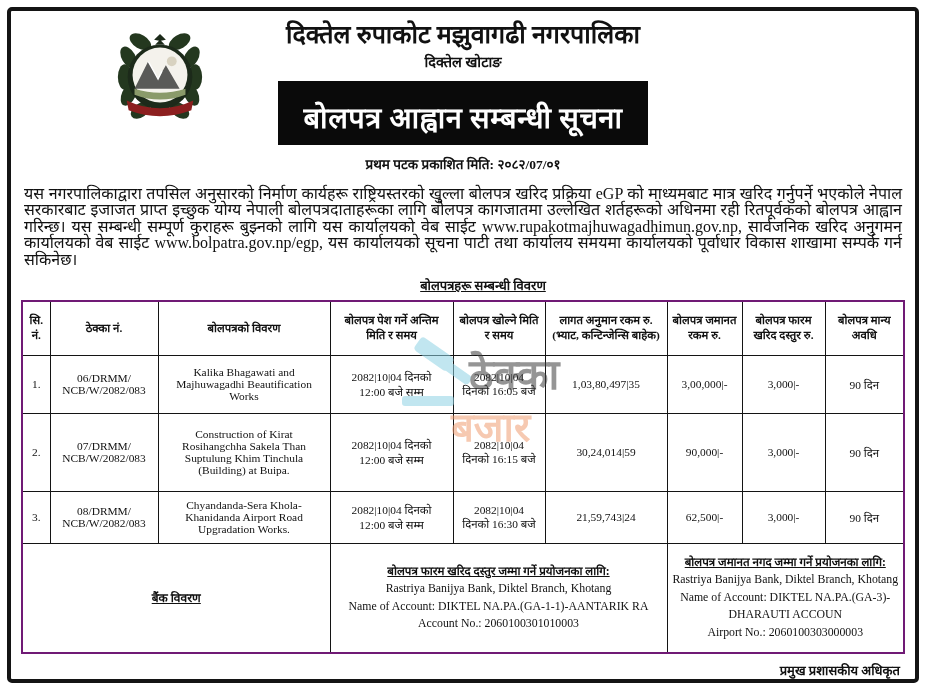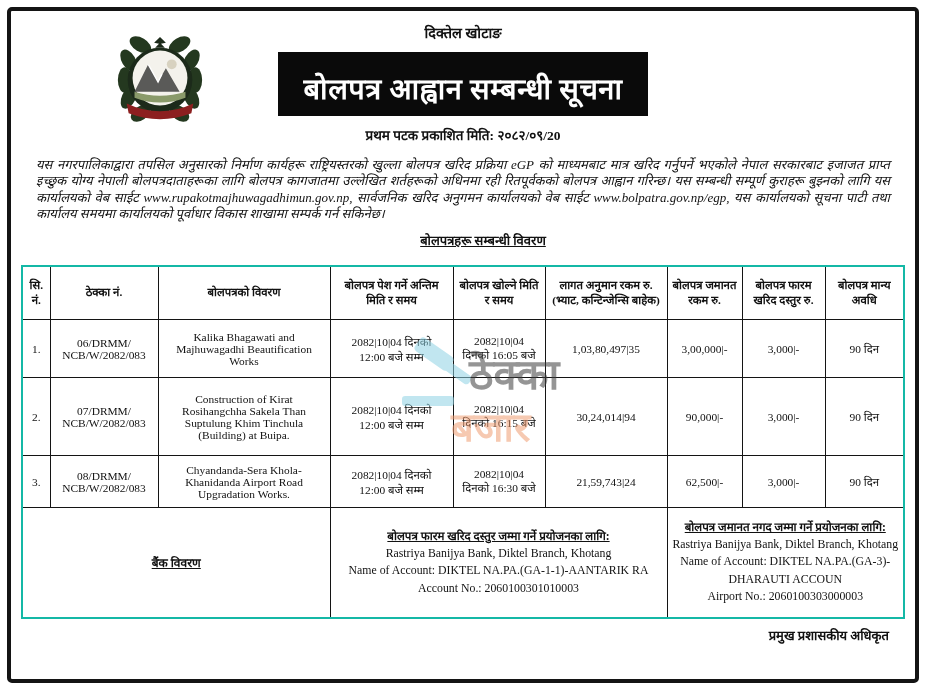--- a/index.html
+++ b/index.html
@@ -37,42 +37,41 @@
     background: #0a0a0a;
     color: #ffffff;
     font-size: 29px;
     font-weight: bold;
     padding: 16px 26px 9px;
     letter-spacing: 0.5px;
   }
   .published { text-align: center; font-size: 13.5px; font-weight: bold; margin-top: 10px; color:#111; }
   
   .notice-body {
-    margin: 13px 25px 0;
-    font-size: 13px;
+    margin: 13px 13px 0;
+    font-size: 16px;
     line-height: 16.4px;
     text-align: justify;
     color: #111;
-    font-style: italic;
   }
   .section-title {
     text-align: center;
     font-size: 13px;
     font-weight: bold;
     text-decoration: underline;
     margin-top: 8px;
     color:#111;
     padding-left:40px;
   }
   
   table.tender {
     width: 882px;
-    margin: 16px auto 0;
+    margin: 6px auto 0;
     border-collapse: collapse;
-    border: 2px solid #14b8a6;
+    border: 2px solid #701a75;
     table-layout: fixed;
     font-size: 11.4px;
     color: #111;
   }
   table.tender th, table.tender td {
     border: 1px solid #141414;
     text-align: center;
     vertical-align: middle;
     padding: 2px 4px;
   }
@@ -90,21 +89,21 @@
     text-decoration: underline;
     font-size: 11.6px;
     line-height: 17px;
   }
   .bank-cell .bline { font-size: 11.8px; line-height: 17.5px; }
   
   .signature {
     text-align: right;
     font-size: 13px;
     font-weight: bold;
-    padding-right: 26px;
+    padding-right: 15px;
     margin-top: 7px;
     color:#111;
   }
   
   .watermark {
     position: absolute;
     left: 385px; top: 325px;
     width: 300px; height: 115px;
     pointer-events: none;
     opacity: 0.55;
@@ -142,23 +141,24 @@
         </g>
         <circle cx="50" cy="50" r="33" fill="#1c2a1a"></circle>
         <circle cx="50" cy="48" r="28" fill="#f4f2ec"></circle>
         <path d="M50 6 l6 6 -5 1 4 4 -10 0 4 -4 -5 -1 z" fill="#1c2a1a"></path>
         <circle cx="62" cy="34" r="5" fill="#d8d2c0"></circle>
         <path d="M24 62 L38 34 L48 52 L56 38 L70 62 Z" fill="#5a5a58"></path>
         <path d="M38 34 L43 43 L48 52 L52 44" fill="none" stroke="#fff" stroke-width="1.4"></path>
         <path d="M24 62 Q50 70 76 62 L76 68 Q50 78 24 68 Z" fill="#8a9a6a"></path>
         <path d="M16 74 Q50 90 84 74 L82 84 Q50 96 18 84 Z" fill="#8c1f1f"></path>
       </svg>
+      <div class="muni-name">दिक्तेल रुपाकोट मझुवागढी नगरपालिका</div>
       <div class="location">दिक्तेल खोटाङ</div>
       <div class="title-banner">बोलपत्र आह्वान सम्बन्धी सूचना</div>
-      <div class="published">प्रथम पटक प्रकाशित मिति: २०८२/०९/20</div>
+      <div class="published">प्रथम पटक प्रकाशित मिति: २०८२/07/०१</div>
     </div>
 
     <p class="notice-body">यस नगरपालिकाद्वारा तपसिल अनुसारको निर्माण कार्यहरू राष्ट्रियस्तरको खुल्ला बोलपत्र खरिद प्रक्रिया eGP को माध्यमबाट मात्र खरिद गर्नुपर्ने भएकोले नेपाल सरकारबाट इजाजत प्राप्त इच्छुक योग्य नेपाली बोलपत्रदाताहरूका लागि बोलपत्र कागजातमा उल्लेखित शर्तहरूको अधिनमा रही रितपूर्वकको बोलपत्र आह्वान गरिन्छ। यस सम्बन्धी सम्पूर्ण कुराहरू बुझ्नको लागि यस कार्यालयको वेब साईट www.rupakotmajhuwagadhimun.gov.np, सार्वजनिक खरिद अनुगमन कार्यालयको वेब साईट www.bolpatra.gov.np/egp, यस कार्यालयको सूचना पाटी तथा कार्यालय समयमा कार्यालयको पूर्वाधार विकास शाखामा सम्पर्क गर्न सकिनेछ।</p>
 
     <div class="section-title">बोलपत्रहरू सम्बन्धी विवरण</div>
 
     <table class="tender">
       <colgroup>
         <col style="width:28px">
           <col style="width:108px">
@@ -198,21 +198,21 @@
       </tr>
       <tr class="r2">
         <td>2.</td>
         <td class="pre">07/DRMM/
 NCB/W/2082/083</td>
         <td>Construction of Kirat Rosihangchha Sakela Than Suptulung Khim Tinchula (Building) at Buipa.</td>
         <td class="pre">2082|10|04 दिनको
 12:00 बजे सम्म</td>
         <td class="pre">2082|10|04
 दिनको 16:15 बजे</td>
-        <td>30,24,014|94</td>
+        <td>30,24,014|59</td>
         <td>90,000|-</td>
         <td>3,000|-</td>
         <td>90 दिन</td>
       </tr>
       <tr class="r3">
         <td>3.</td>
         <td class="pre">08/DRMM/
 NCB/W/2082/083</td>
         <td>Chyandanda-Sera Khola-Khanidanda Airport Road Upgradation Works.</td>
         <td class="pre">2082|10|04 दिनको

